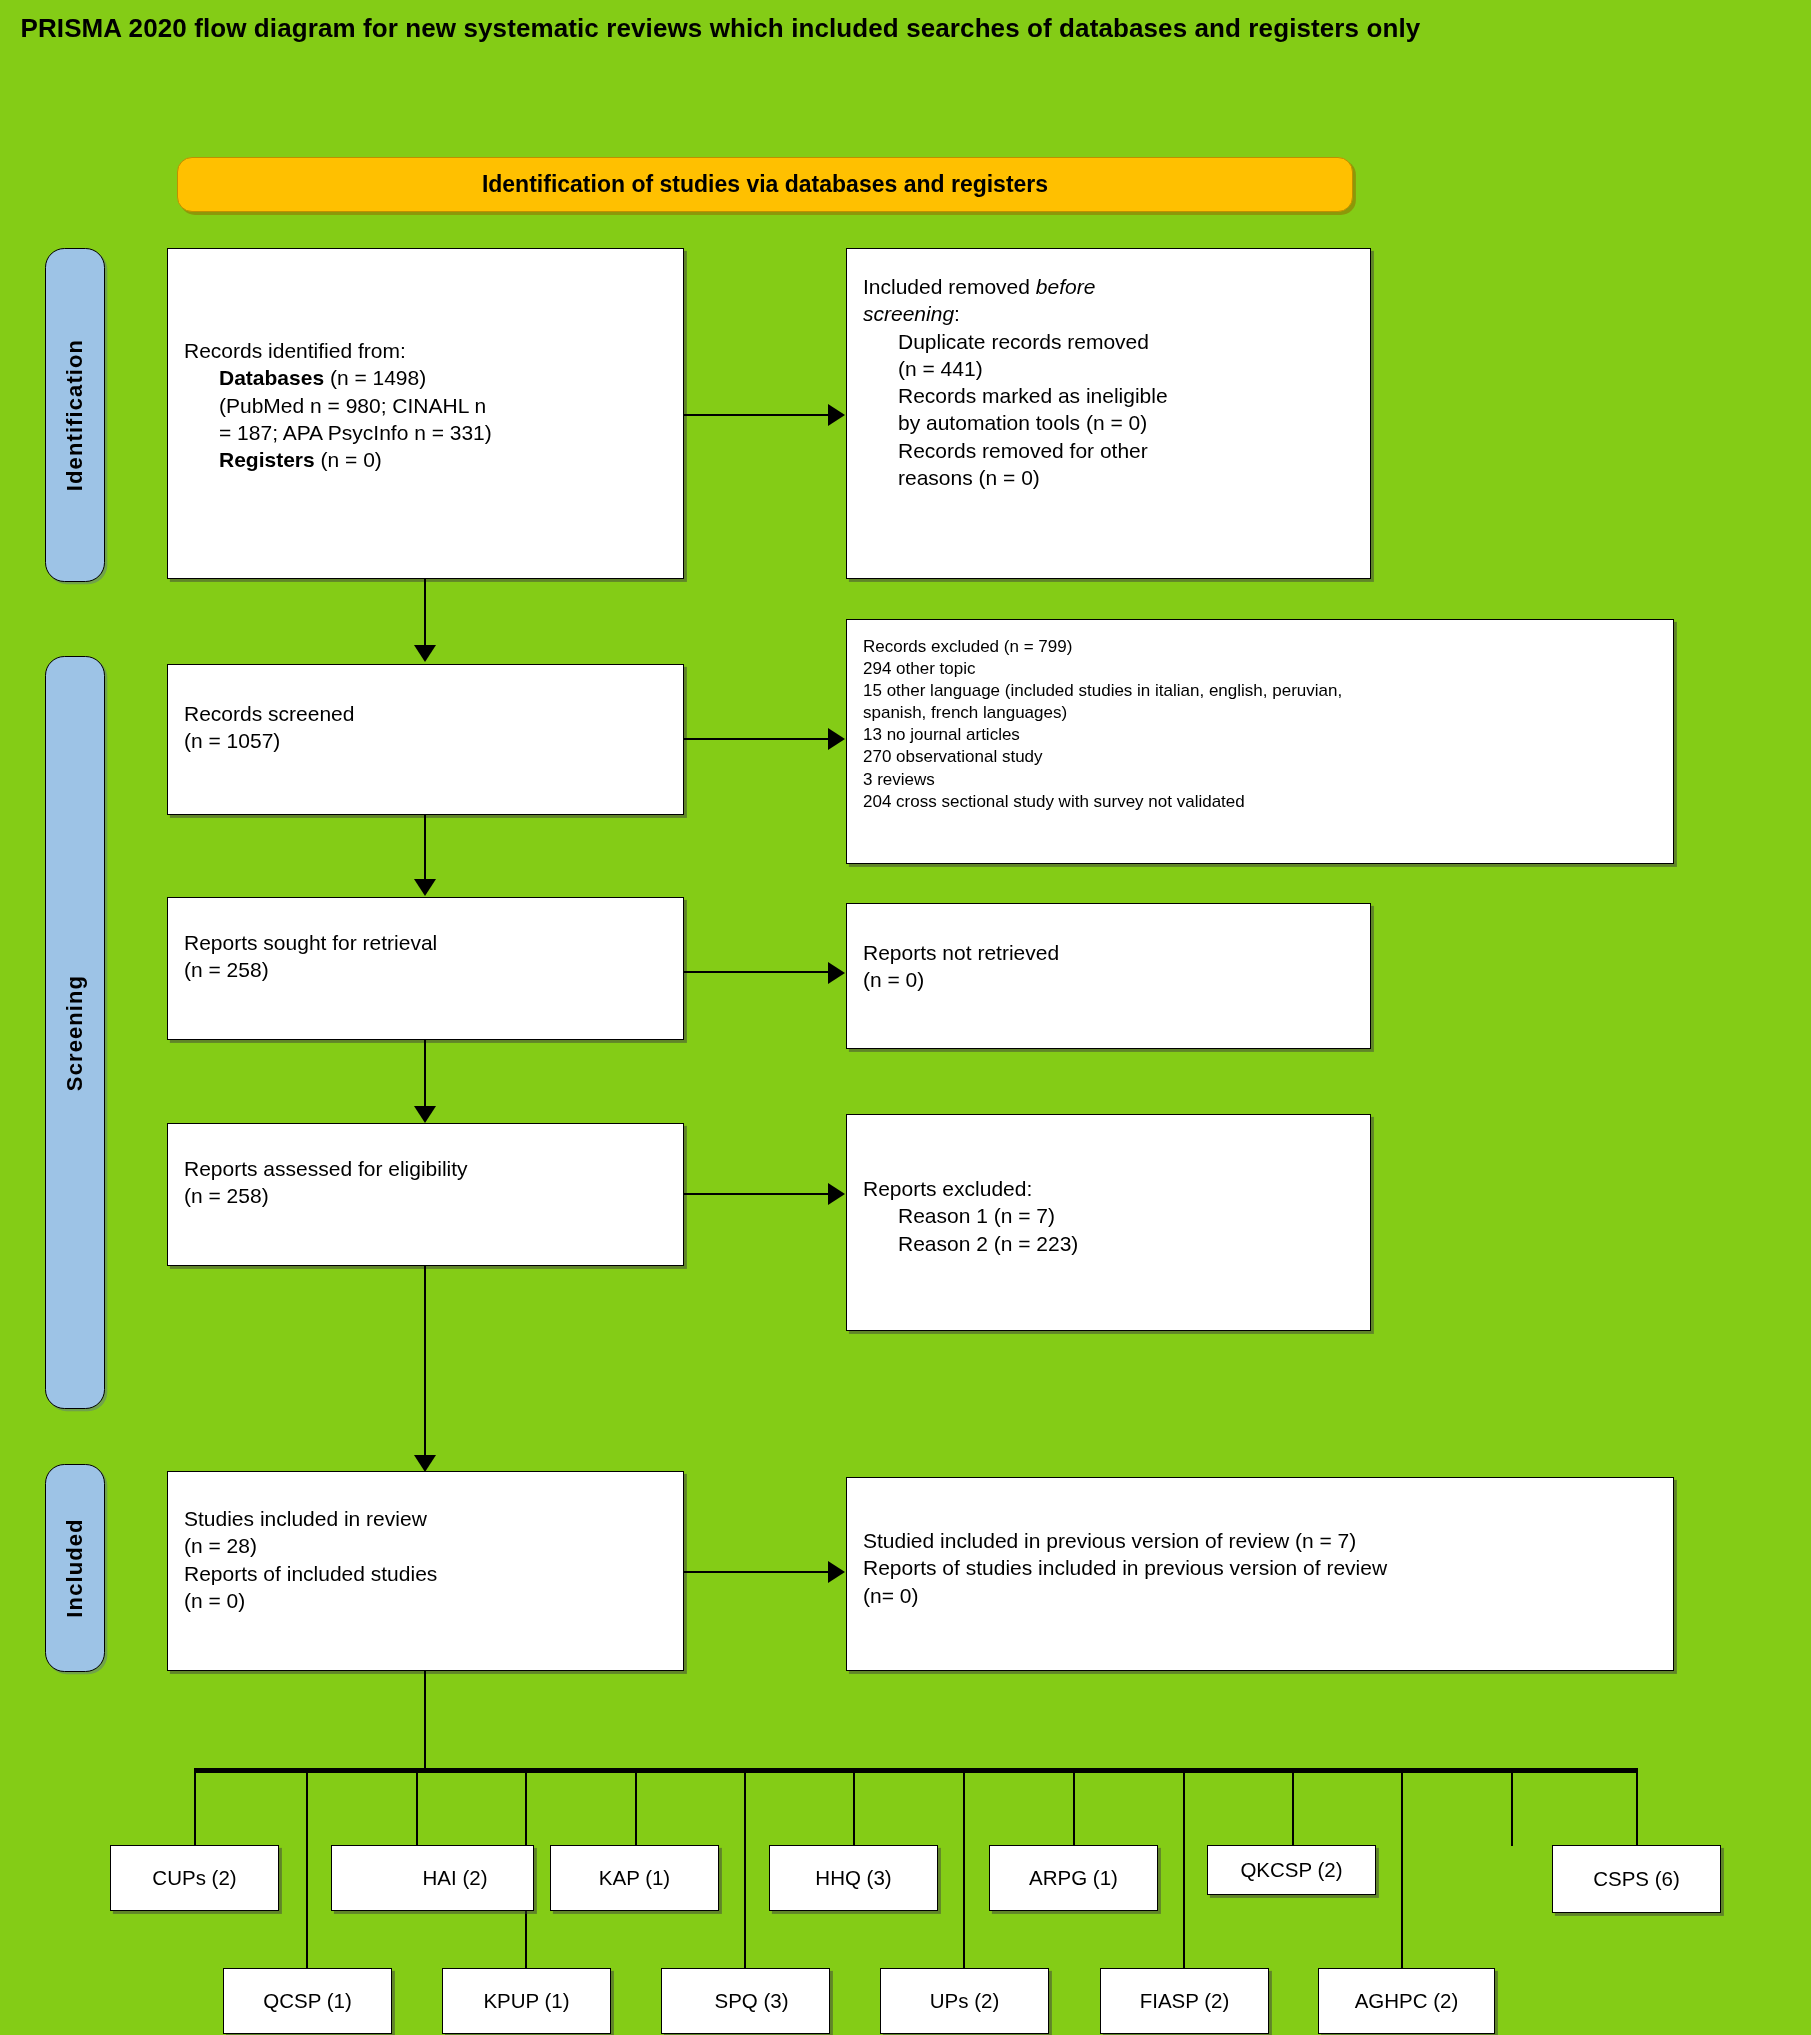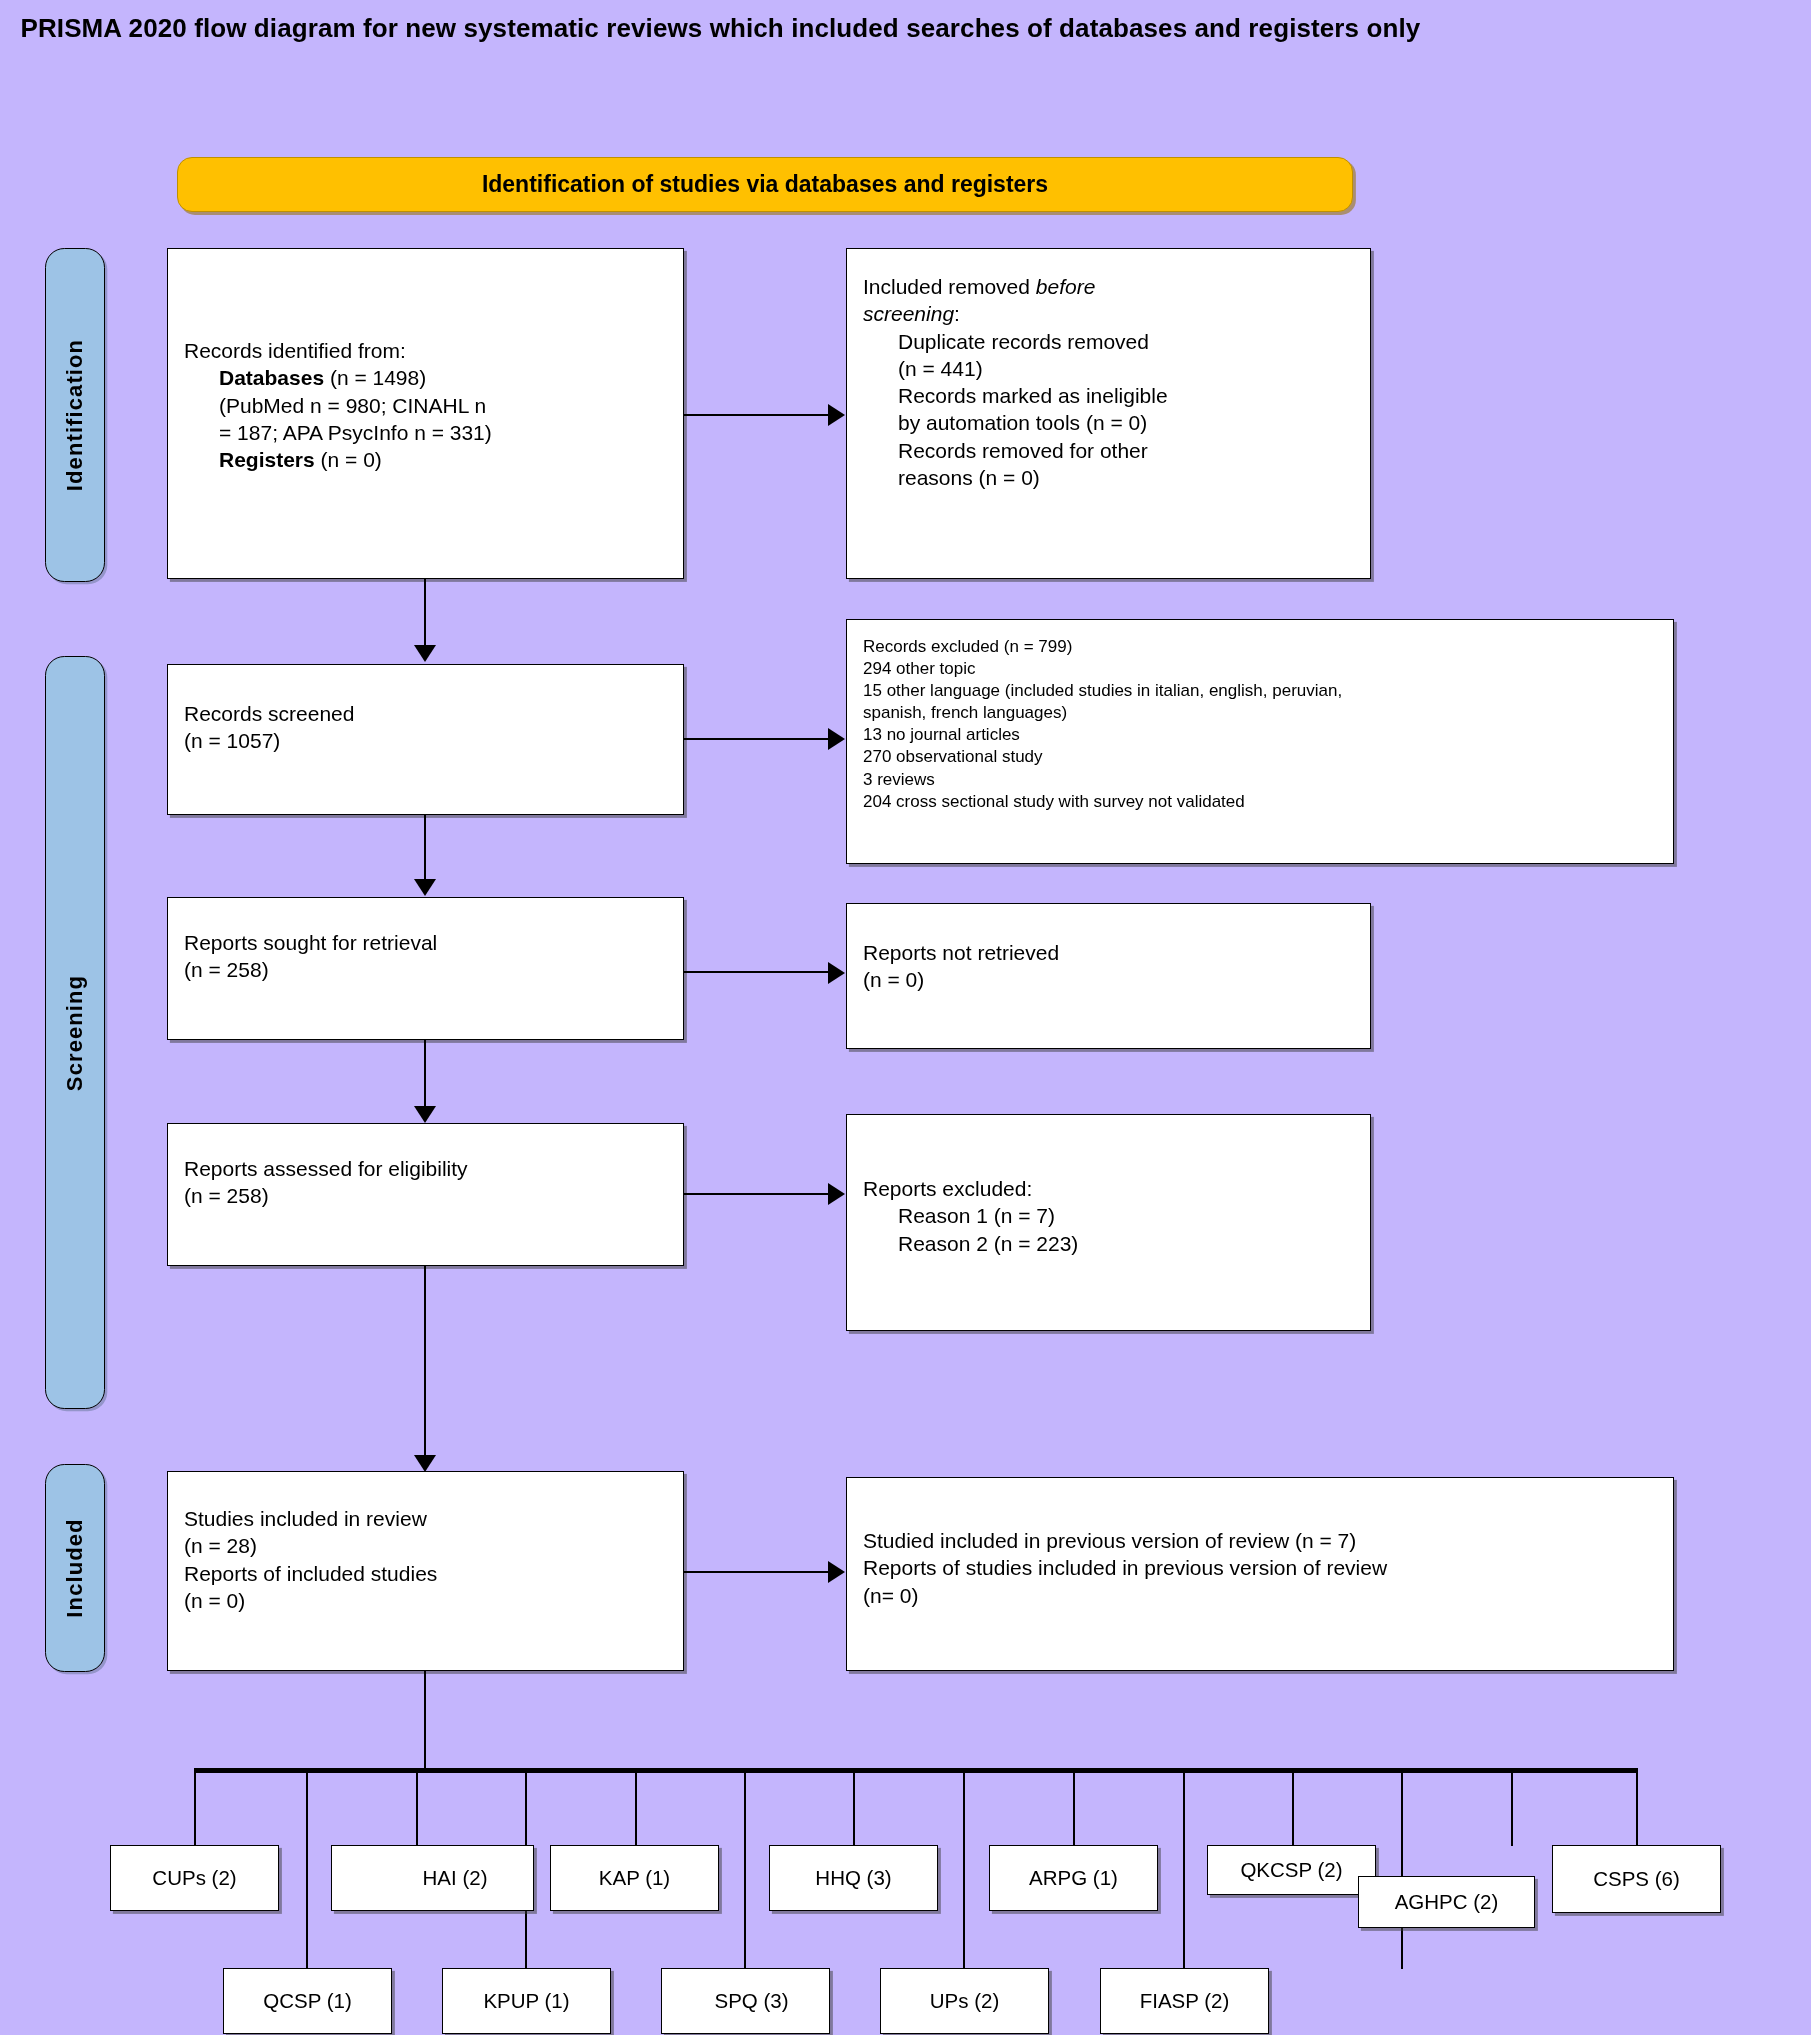--- a/index.html
+++ b/index.html
@@ -1,21 +1,21 @@
 <!DOCTYPE html>
 <html style="font-size:9px"><head>
 <meta charset="utf-8">
 <style>
   html, body { margin:0; padding:0; background:#ffffff; }
   body { font-family:"Liberation Sans", sans-serif; color:#000; }
 
   #page {
     position:relative;
     width:1812px; height:2035px;
-    background:#c4b5fd;
+    background:#84cc16;
     overflow:hidden;
   }
 
   
   .page-title{
     position:absolute;
     left:20.5px; top:12.6px;
     width:1781px;
     font-size:26px;
     font-weight:bold;
@@ -279,16 +279,16 @@
   <div class="inst-box" style="left:769px; top:1845px; width:169px; height:66px;">HHQ (3)</div>
   <div class="inst-box" style="left:989px; top:1845px; width:169px; height:66px;">ARPG (1)</div>
   <div class="inst-box" style="left:1207px; top:1845px; width:169px; height:50px;">QKCSP (2)</div>
   <div class="inst-box" style="left:1552px; top:1845px; width:169px; height:68px;">CSPS (6)</div>
 
   <div class="inst-box" style="left:223px; top:1968px; width:169px; height:66px;">QCSP (1)</div>
   <div class="inst-box" style="left:442px; top:1968px; width:169px; height:66px;">KPUP (1)</div>
   <div class="inst-box" style="left:661px; top:1968px; width:169px; height:66px;padding-left:12px;">SPQ (3)</div>
   <div class="inst-box" style="left:880px; top:1968px; width:169px; height:66px;">UPs (2)</div>
   <div class="inst-box" style="left:1100px; top:1968px; width:169px; height:66px;">FIASP (2)</div>
-  <div class="inst-box" style="left:1318px; top:1876px; width:177px; height:52px;margin-left:40px;">AGHPC (2)</div>
+  <div class="inst-box" style="left:1318px; top:1968px; width:177px; height:66px;">AGHPC (2)</div>
 
 </div>
 
 
 </body></html>

